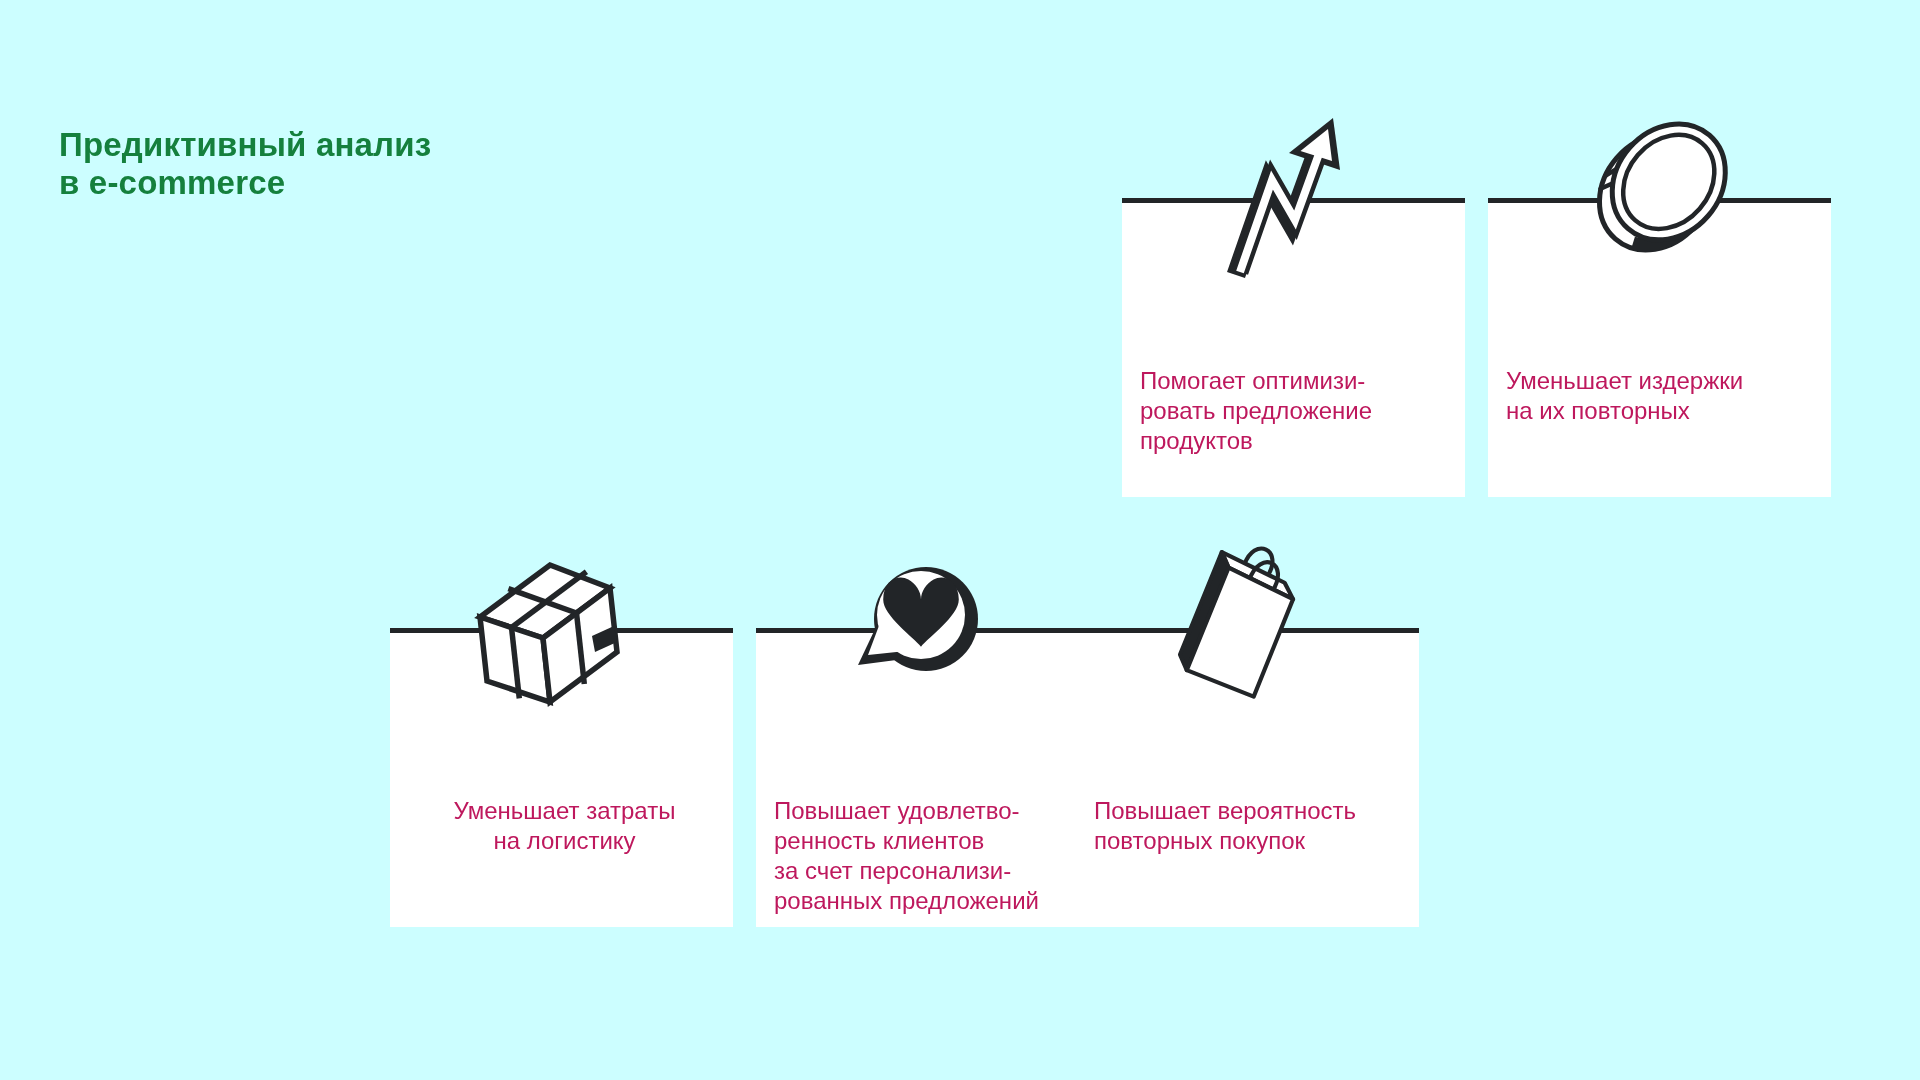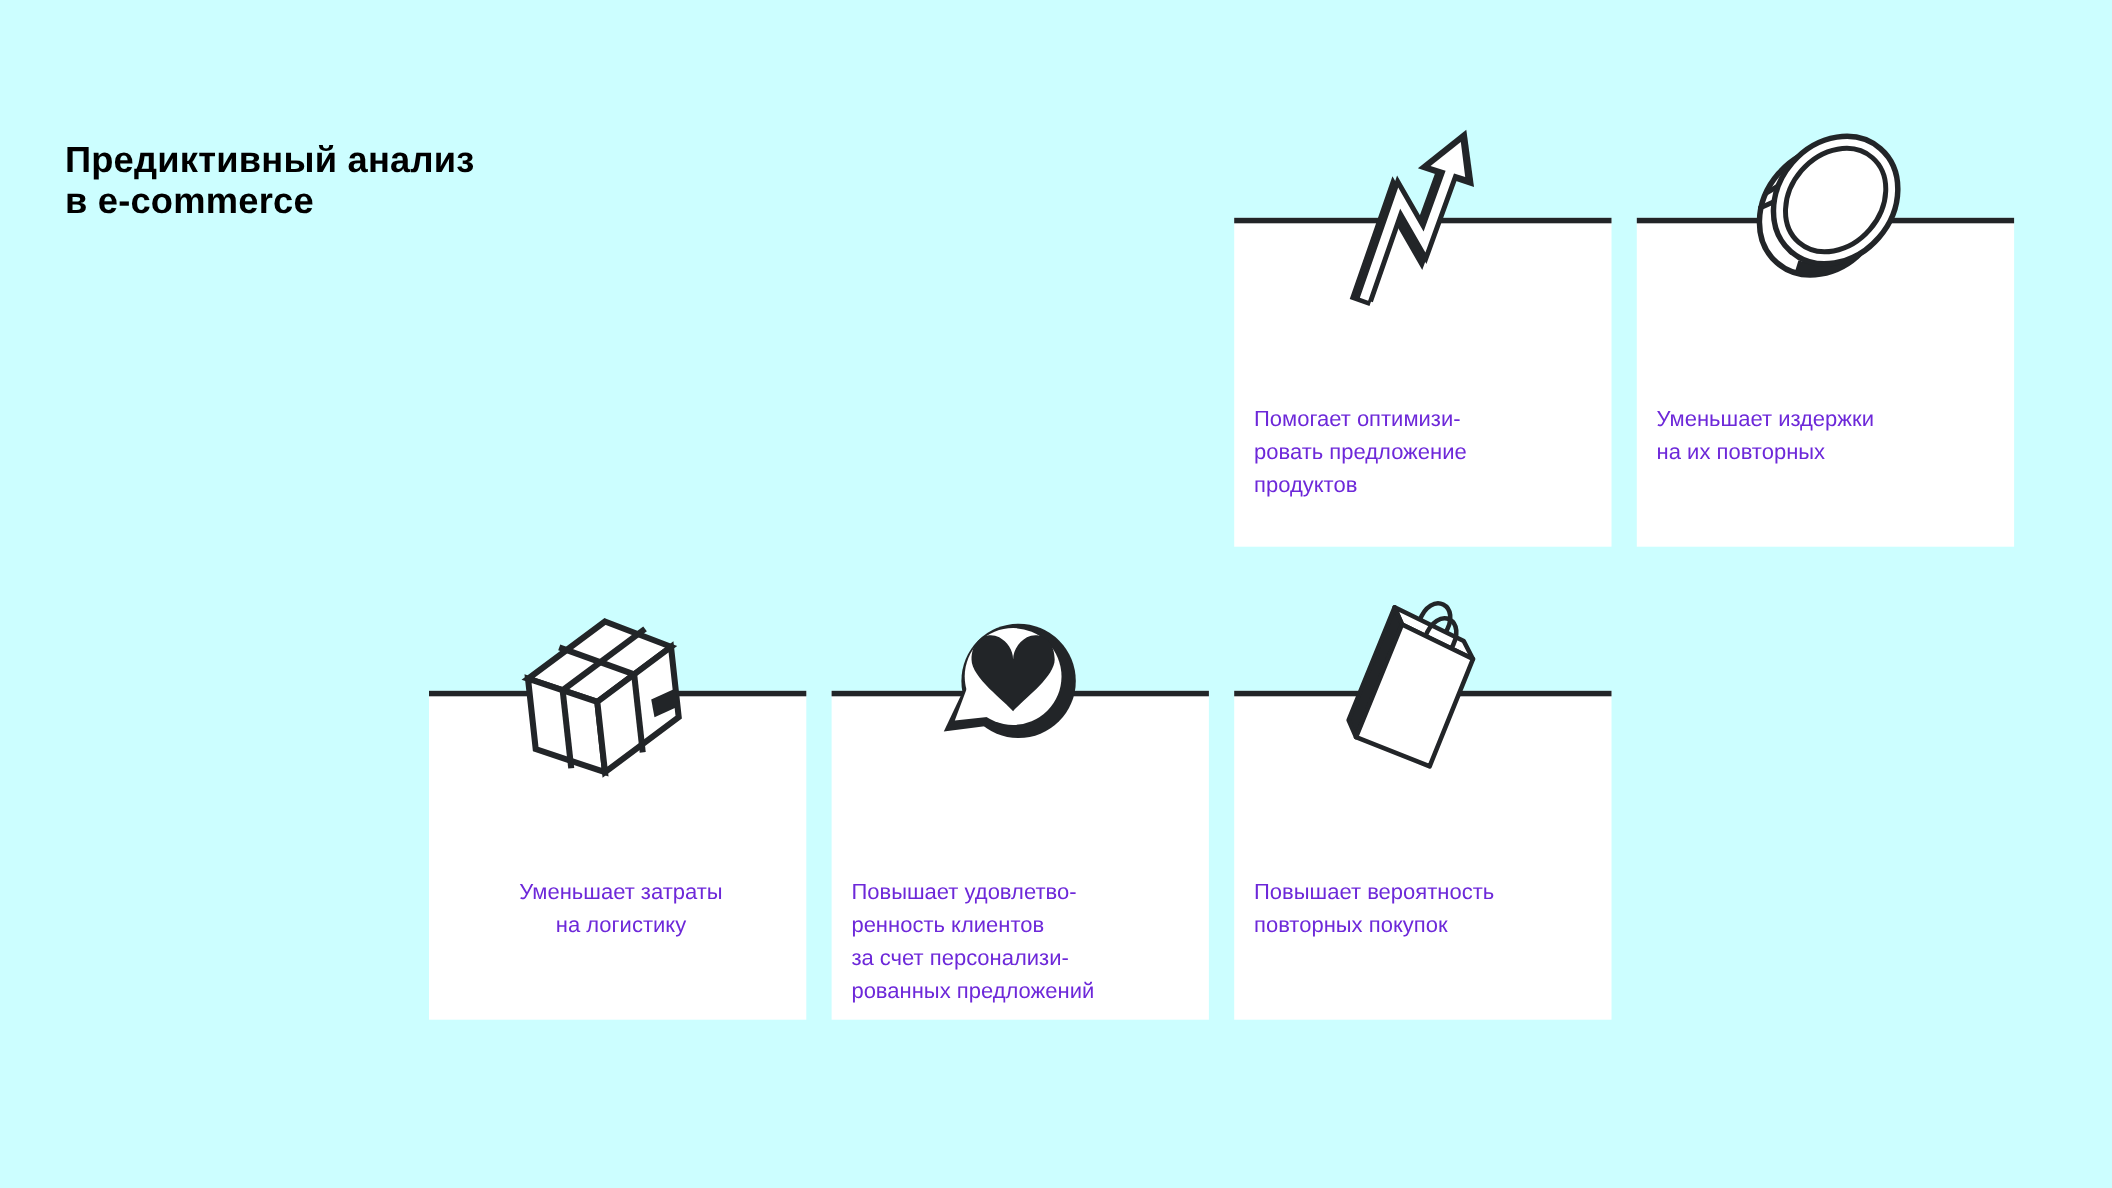--- a/index.html
+++ b/index.html
@@ -7,35 +7,35 @@
     width:1920px;height:1080px;
     background:#CCFEFF;
     font-family:"Liberation Sans","DejaVu Sans",sans-serif;
     color:#222528;
     overflow:hidden;
   }
   .canvas{position:relative;width:1920px;height:1080px;}
   .title{
     position:absolute;left:59px;top:126px;margin:0;
     font-size:33px;line-height:38px;font-weight:600;
-    letter-spacing:0.2px;white-space:pre-line;color:#000000;
+    letter-spacing:0.2px;white-space:pre-line;color:#15803d;
   }
   .card{
     position:absolute;width:343px;height:299px;box-sizing:border-box;
     background:#FFFFFF;border-top:5px solid #222528;
   }
   .card-1{left:1122px;top:198px;}
   .card-2{left:1488px;top:198px;}
   .card-3{left:390px;top:628px;text-align:center;}
   .card-4{left:756px;top:628px;}
-  .card-5{left:1122px;top:628px;}
+  .card-5{left:1076px;top:628px;}
   .card-text{
     position:absolute;left:18px;right:12px;top:163px;margin:0;
-    font-size:20px;line-height:30px;font-weight:400;
-    white-space:pre-line;color:#6d28d9;
+    font-size:24px;line-height:30px;font-weight:400;
+    white-space:pre-line;color:#be185d;
   }
   .icon{position:absolute;overflow:visible;}
   .icon-arrow{left:108px;top:-103px;width:120px;height:180px;}
   .icon-coin{left:90px;top:-103px;width:156px;height:184px;}
   .icon-box{left:77px;top:-80px;width:160px;height:160px;}
   .icon-heart{left:95px;top:-72px;width:150px;height:112px;}
   .icon-bag{left:83px;top:-102px;width:160px;height:190px;}
 </style>
 <title>Предиктивный анализ в e-commerce</title></head>
 <body>

